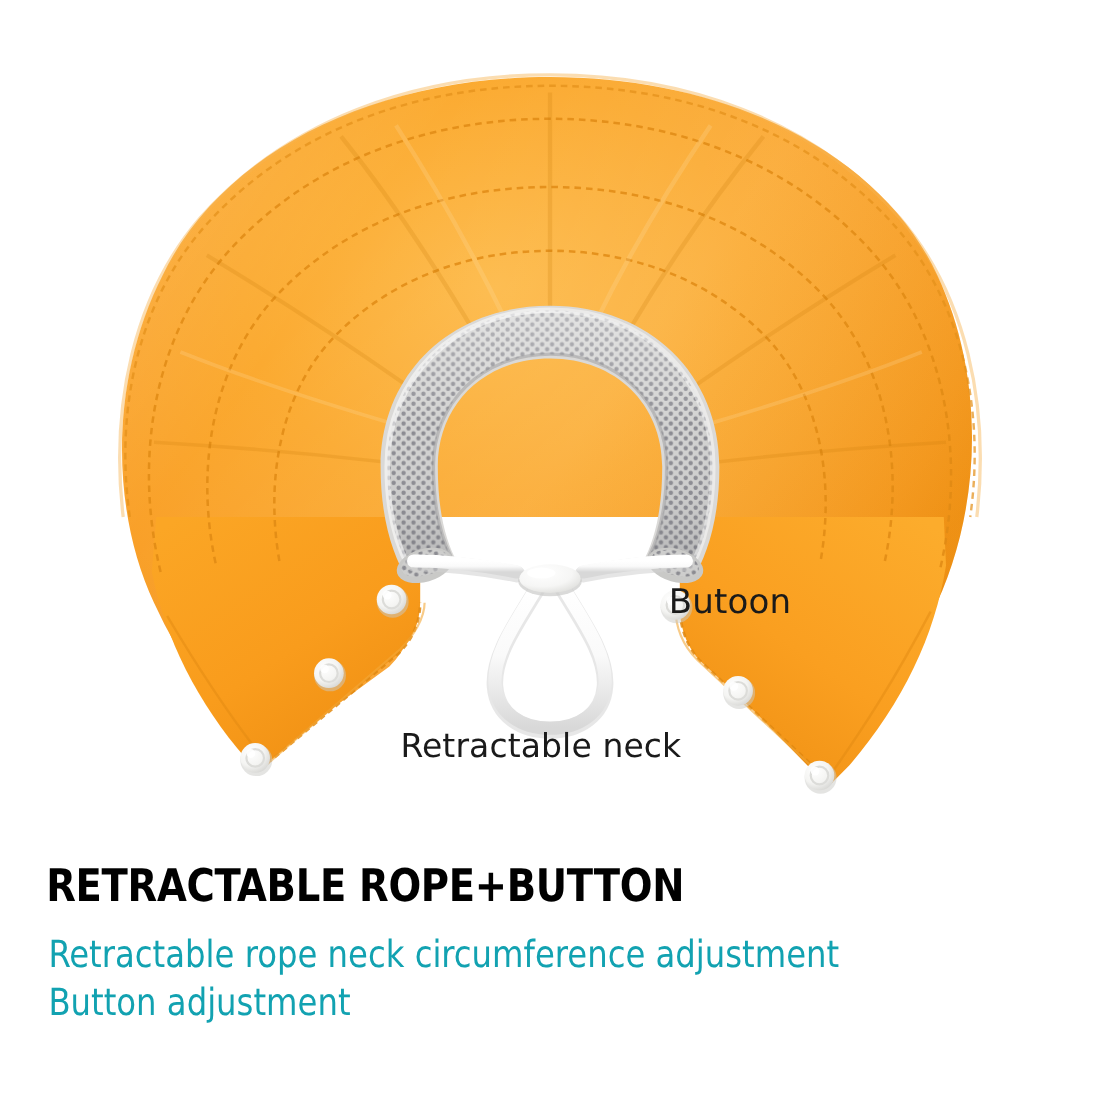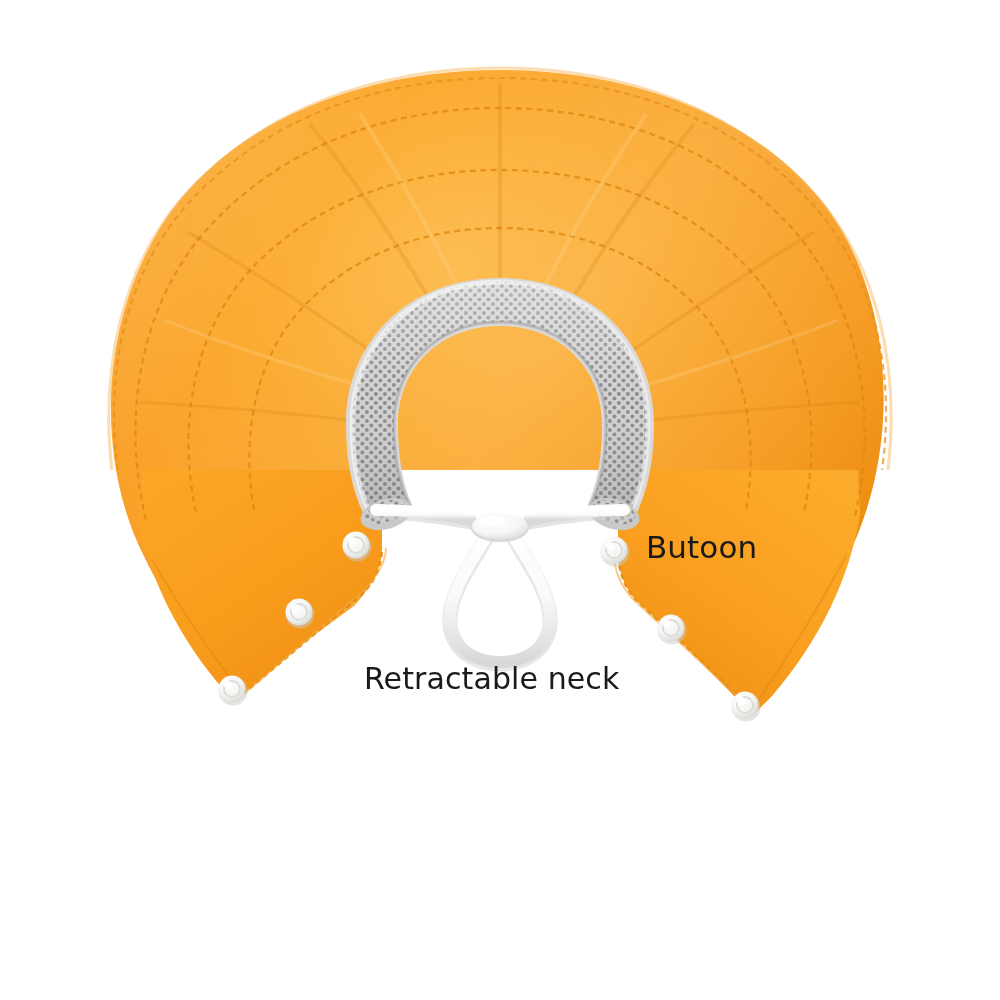--- a/index.html
+++ b/index.html
@@ -44,21 +44,21 @@
   
   .callout {
     position: absolute;
     color: #1a1a1a;
     font-family: "DejaVu Sans", "Liberation Sans", sans-serif;
     font-weight: 400;
     white-space: nowrap;
     letter-spacing: 0.1px;
   }
   #label-button {
-    left: 646px;
+    left: 608px;
     top: 529px;
     font-size: 31px;
   }
   #label-rope {
     left: 364px;
     top: 661px;
     font-size: 30px;
   }
 
   
@@ -365,14 +365,22 @@
           <circle cx="741" cy="701" r="4" fill="#FFFFFF" opacity="0.9"></circle>
         </g>
       </g>
     </svg>
 
     <span class="callout" id="label-button">Butoon</span>
 
     <span class="callout" id="label-rope">Retractable neck</span>
   </div>
 
+  <div id="caption">
+    <div id="headline">RETRACTABLE ROPE+BUTTON</div>
+
+    <div id="subline">
+      <span class="subline-row">Retractable rope neck circumference adjustment</span>
+      <span class="subline-row">Button adjustment</span>
+    </div>
+  </div>
 
 </div>
 
 </body></html>

